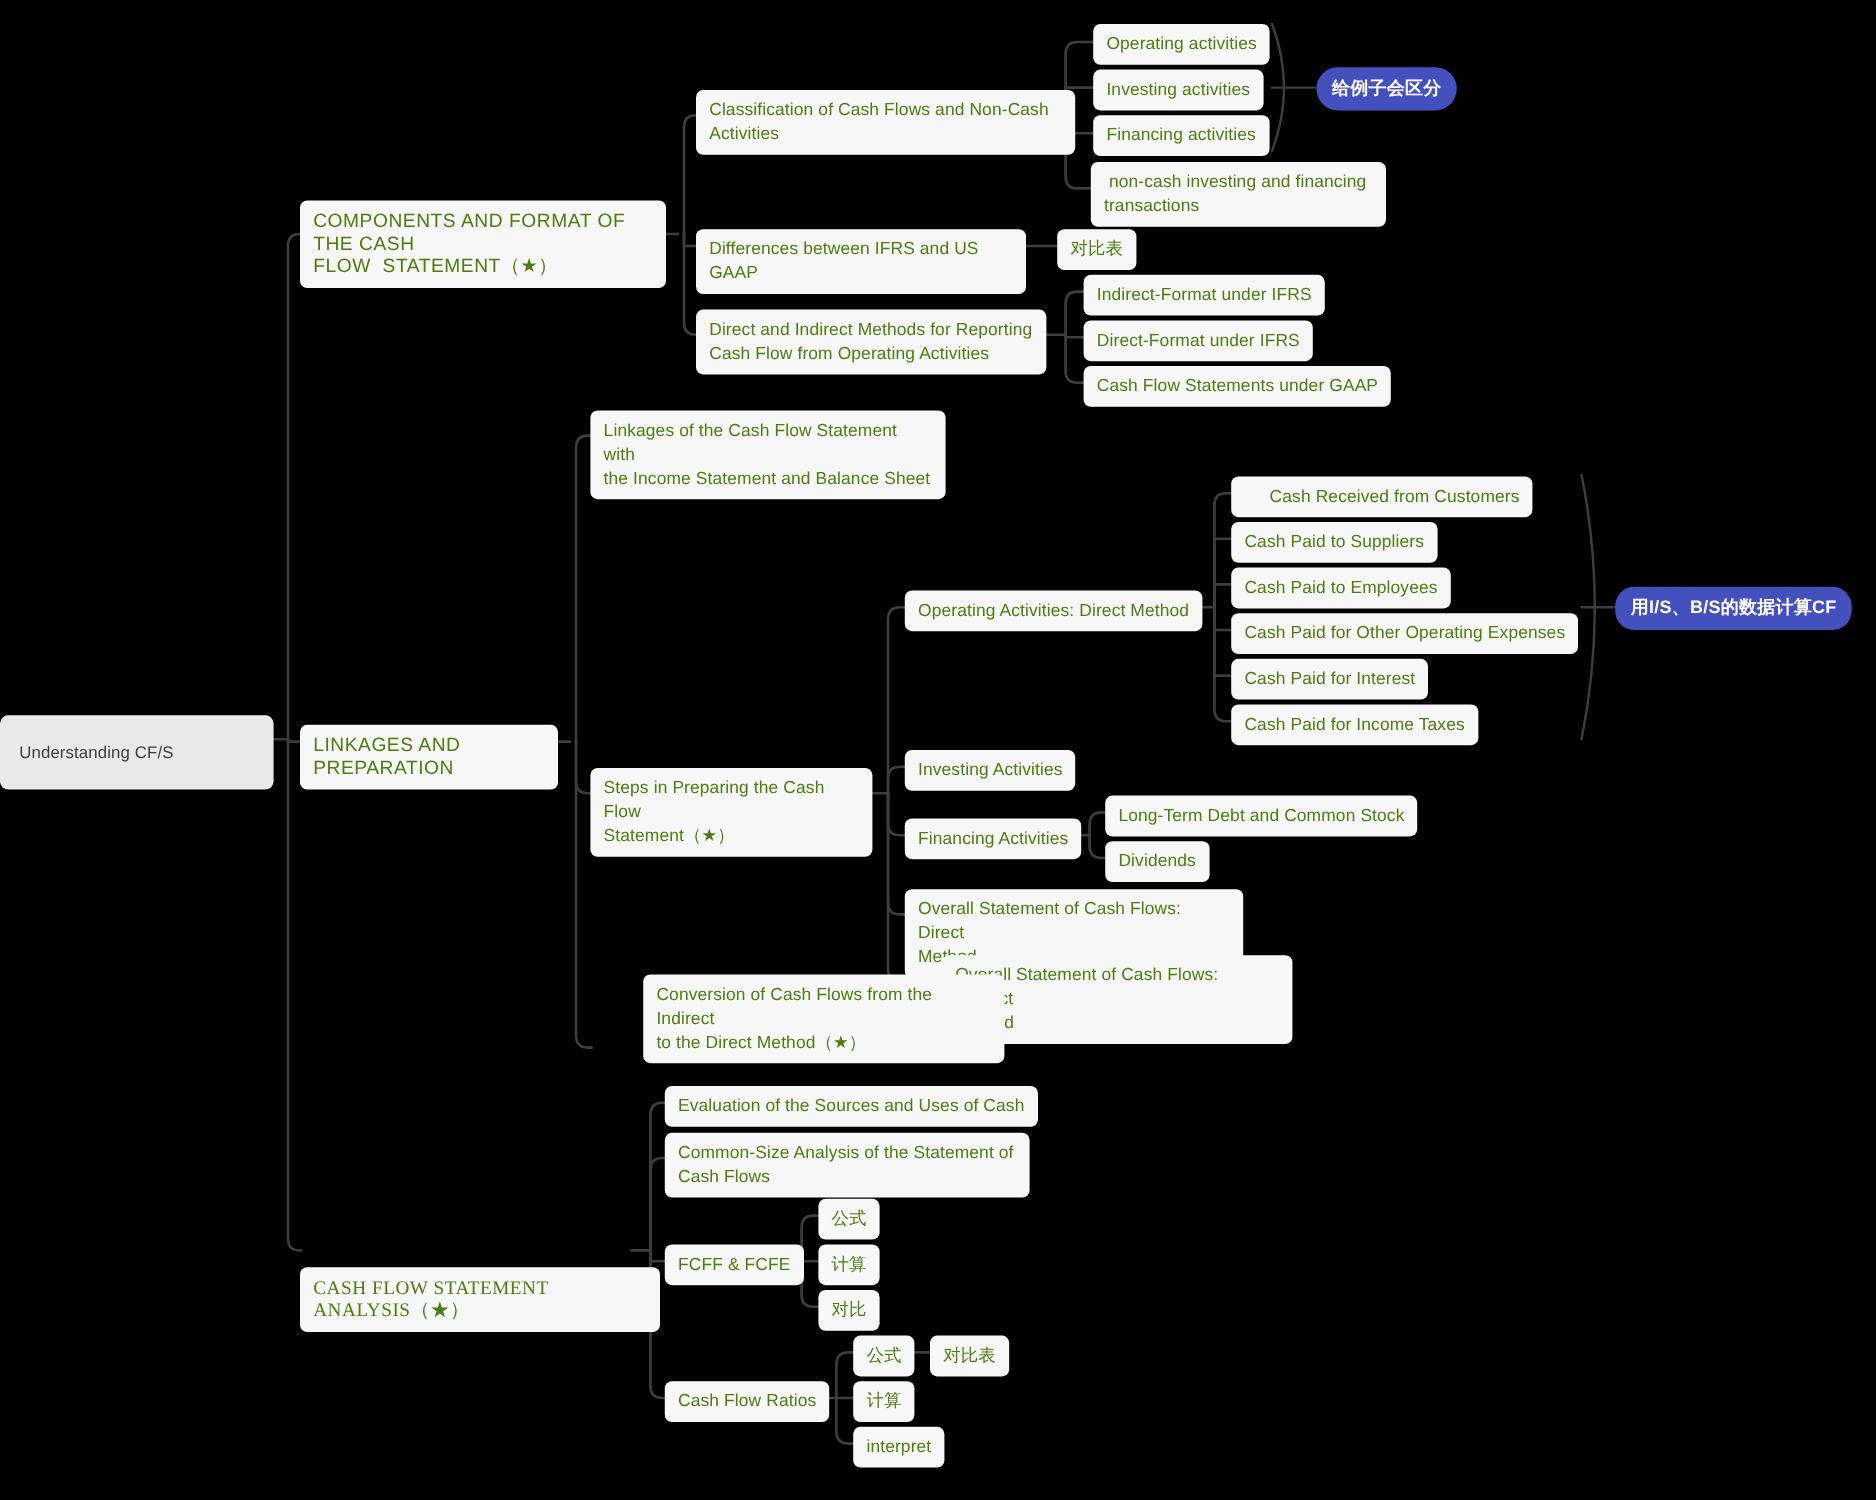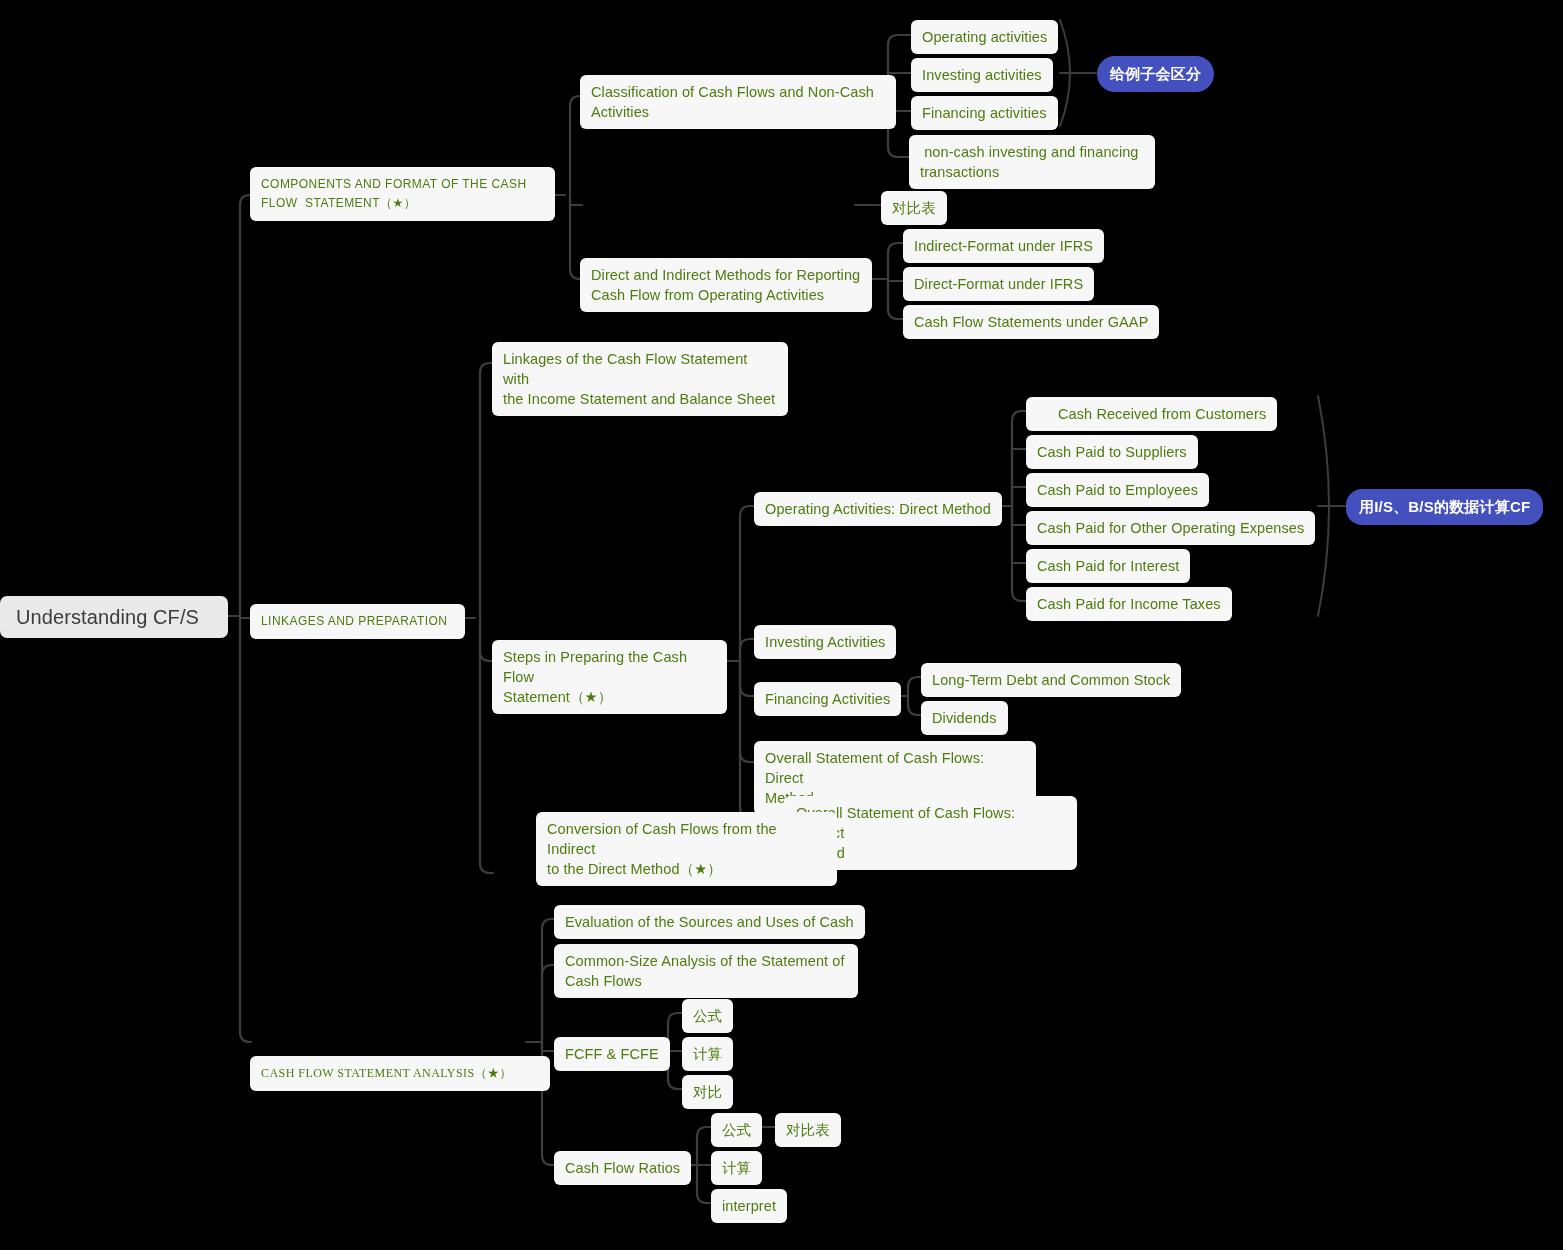--- a/index.html
+++ b/index.html
@@ -31,27 +31,27 @@
     border-radius: 6px;
     font-size: 14.5px;
     line-height: 20px;
     padding: 7px 11px;
     white-space: pre-wrap;
     letter-spacing: 0.1px;
   }
   .node.root {
     background: #e9e9e9;
     color: #3c3c3c;
-    font-size: 20px;
+    font-size: 14px;
     line-height: 26px;
-    padding: 8px 16px;
+    padding: 18px 16px;
     border-radius: 7px;
   }
   .node.branch {
-    font-size: 12px;
+    font-size: 16px;
     line-height: 19px;
     letter-spacing: 0.45px;
     padding: 8px 11px;
   }
   .node.badge {
     background: #4550bf;
     color: #ffffff;
     font-weight: bold;
     font-size: 15px;
     line-height: 20px;
@@ -162,20 +162,21 @@
 
   <div class="node" style="left:911px; top:58px;">Investing activities</div>
 
   <div class="node" style="left:911px; top:96px;">Financing activities</div>
 
   <div class="node" style="left:909px; top:135px; width:246px;"> non-cash investing and financing
 transactions</div>
 
   <div class="node badge" style="left:1097px; top:56px;border-radius:18px;">给例子会区分</div>
 
+  <div class="node" style="left:580px; top:191px; width:275px;">Differences between IFRS and US GAAP</div>
 
   <div class="node cjk" style="left:881px; top:191px;">对比表</div>
 
   <div class="node" style="left:580px; top:258px; width:292px;">Direct and Indirect Methods for Reporting
 Cash Flow from Operating Activities</div>
 
   <div class="node" style="left:903px; top:229px;">Indirect-Format under IFRS</div>
 
   <div class="node" style="left:903px; top:267px;">Direct-Format under IFRS</div>
 

